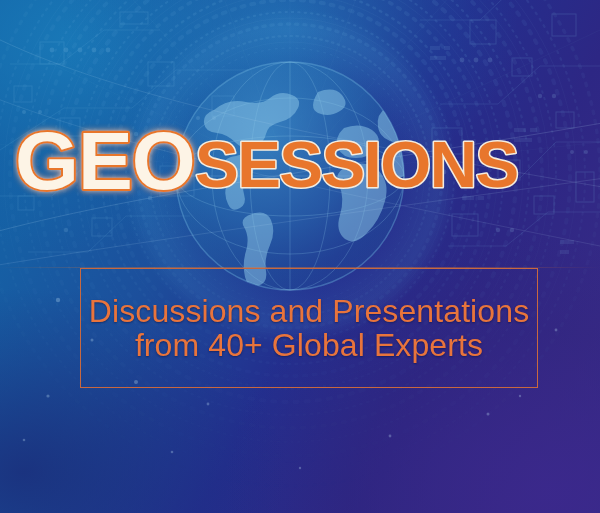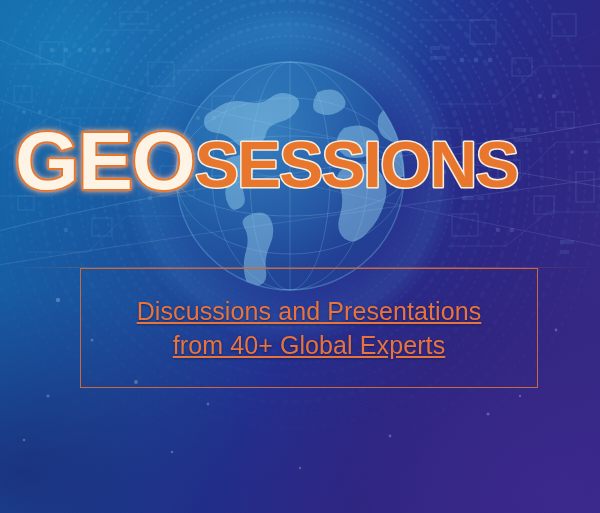--- a/index.html
+++ b/index.html
@@ -86,27 +86,26 @@
     height: 120px;
     border: 1px solid #c8683f;
     box-sizing: border-box;
     display: flex;
     align-items: center;
     justify-content: center;
   }
   .sub-text {
     text-align: center;
     color: #e8743c;
-    font-size: 25px;
+    font-size: 32px;
     line-height: 34px;
     font-weight: 400;
     letter-spacing: 0.1px;
     text-shadow: 0 1px 2px rgba(10,20,70,0.55);
     padding: 0 14px;
-    text-decoration: underline;
   }
   .sub-line { display: block; white-space: nowrap; }
 </style>
 </head>
 <body>
 
 <div id="banner">
 
   <div class="bg-base"></div>
   <div class="bg-wash-tl"></div>

